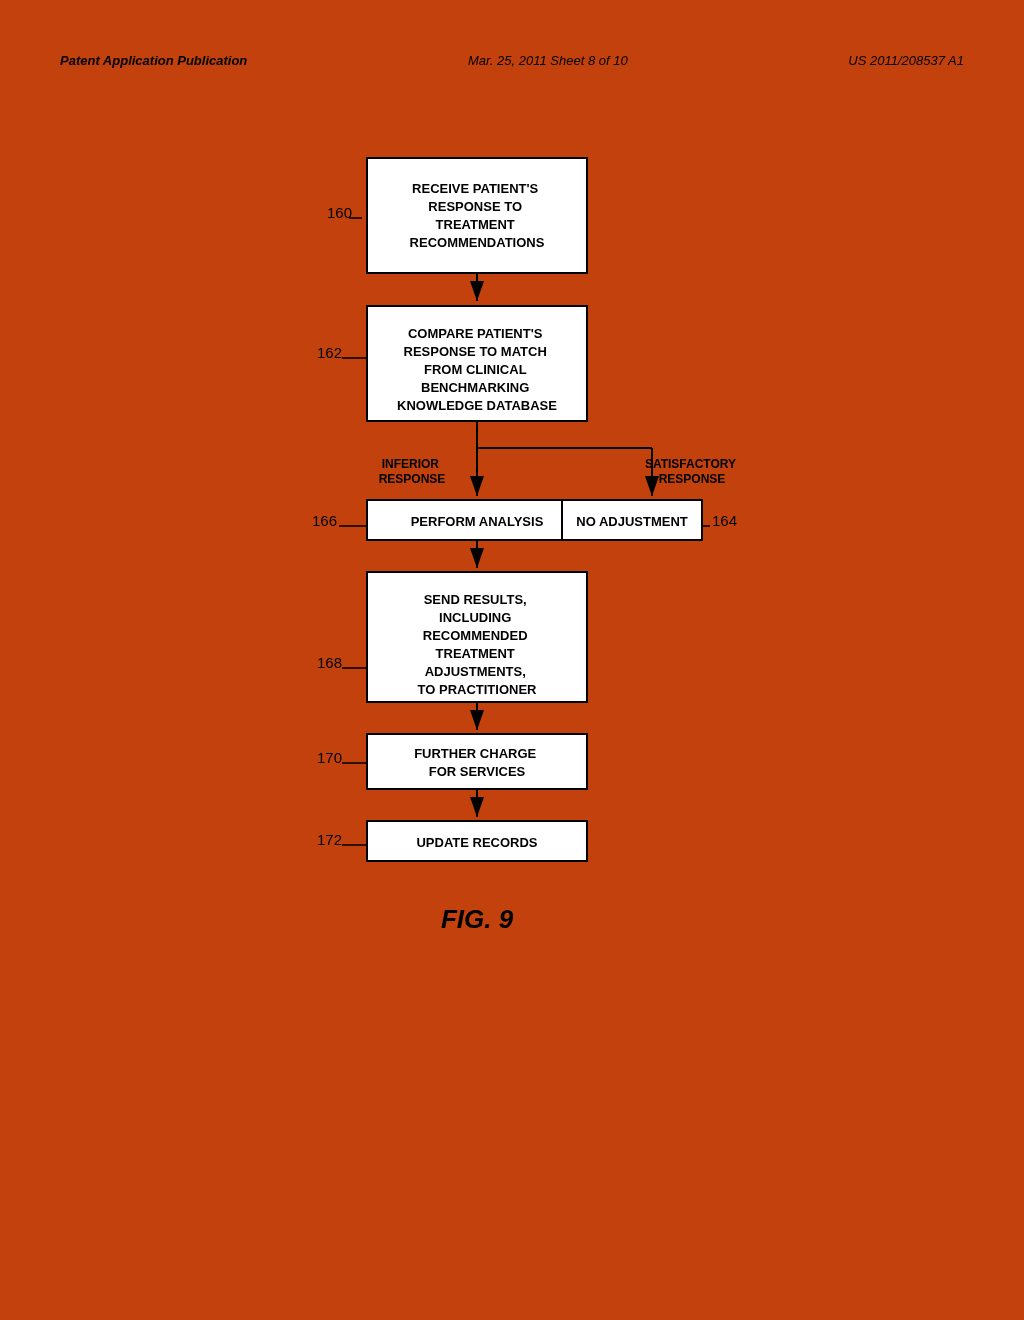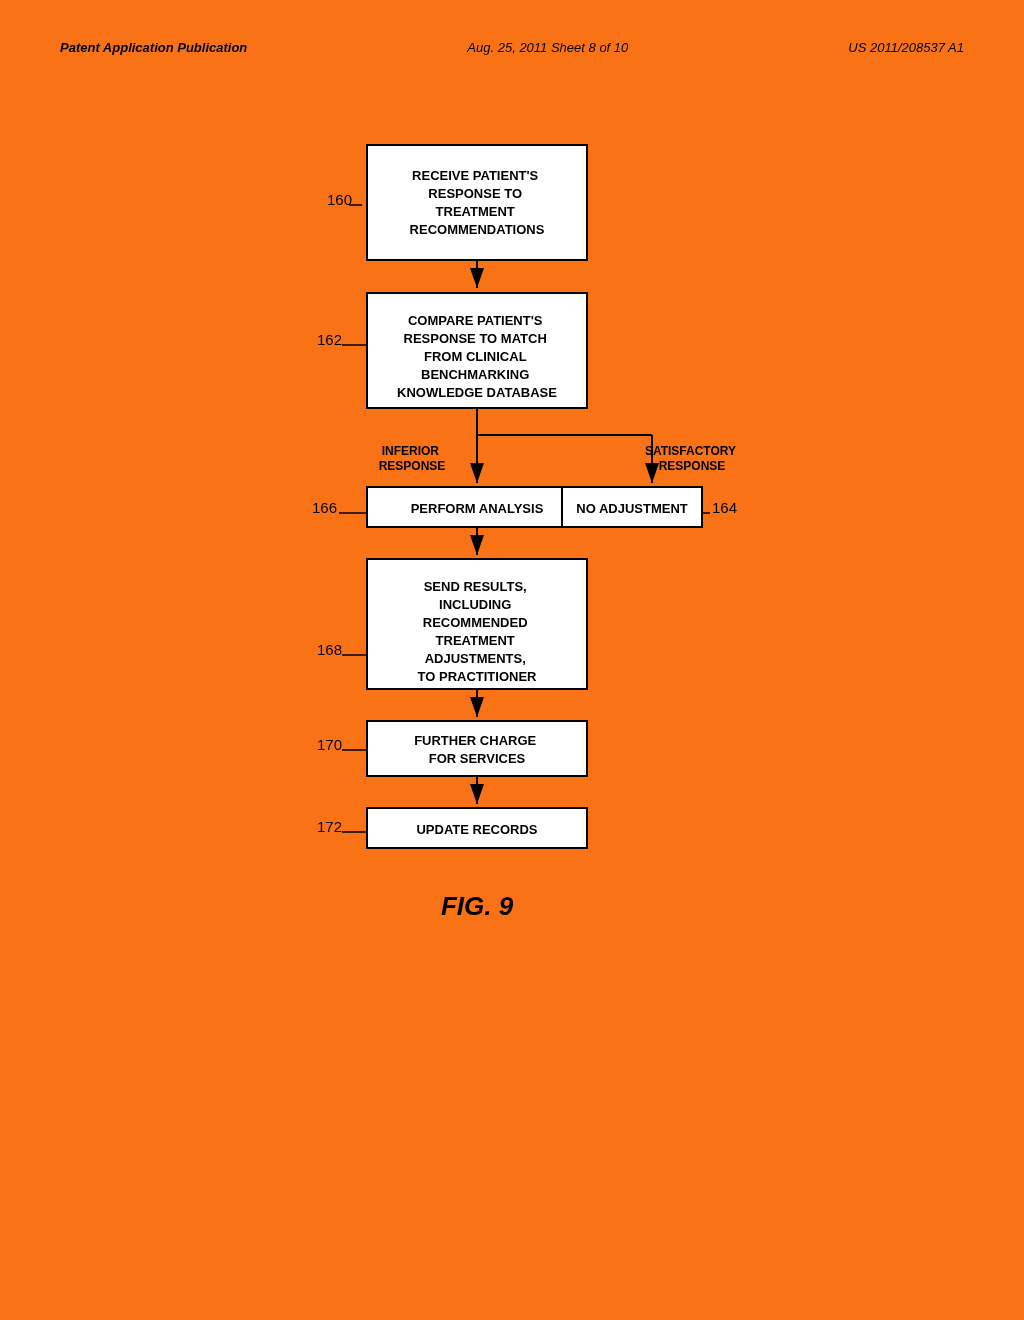--- a/index.html
+++ b/index.html
@@ -8,23 +8,23 @@
       font-family: Arial, Helvetica, sans-serif;
       width: 1024px;
       min-height: 1320px;
       position: relative;
       overflow-x: hidden;
     }
 
     .page {
       width: 1024px;
       min-height: 1320px;
-      background: #f97316;
+      background: #c2410c;
       position: relative;
-      padding: 40px 60px 60px 60px;
+      padding: 53px 60px 60px 60px;
     }
 
     
     .header {
       display: flex;
       justify-content: space-between;
       align-items: flex-start;
       margin-bottom: 60px;
       font-size: 13px;
       font-style: italic;
@@ -49,21 +49,21 @@
       margin: 0 auto;
     }
   </style>
 </head>
 <body>
 
 <div class="page">
 
   <div class="header">
     <div class="header-left">Patent Application Publication</div>
-    <div class="header-center">Aug. 25, 2011   Sheet 8 of 10</div>
+    <div class="header-center">Mar. 25, 2011   Sheet 8 of 10</div>
     <div class="header-right">US 2011/208537 A1</div>
   </div>
 
   <div class="flow-wrapper">
     <svg width="600" height="1100" viewBox="0 0 600 1100" xmlns="http://www.w3.org/2000/svg">
 
       <defs>
         <marker id="arrowhead" markerWidth="10" markerHeight="7" refX="10" refY="3.5" orient="auto">
           <polygon points="0 0, 10 3.5, 0 7" fill="#000"></polygon>
         </marker>

